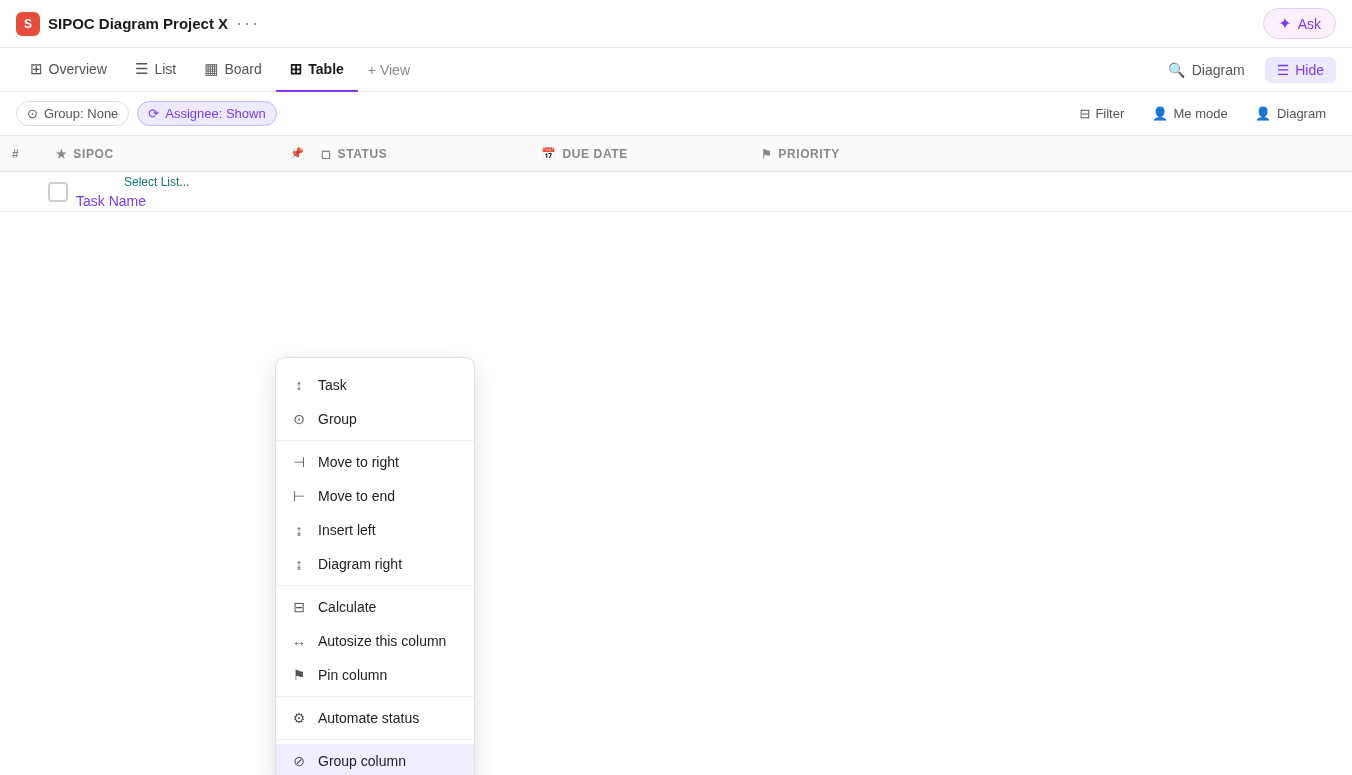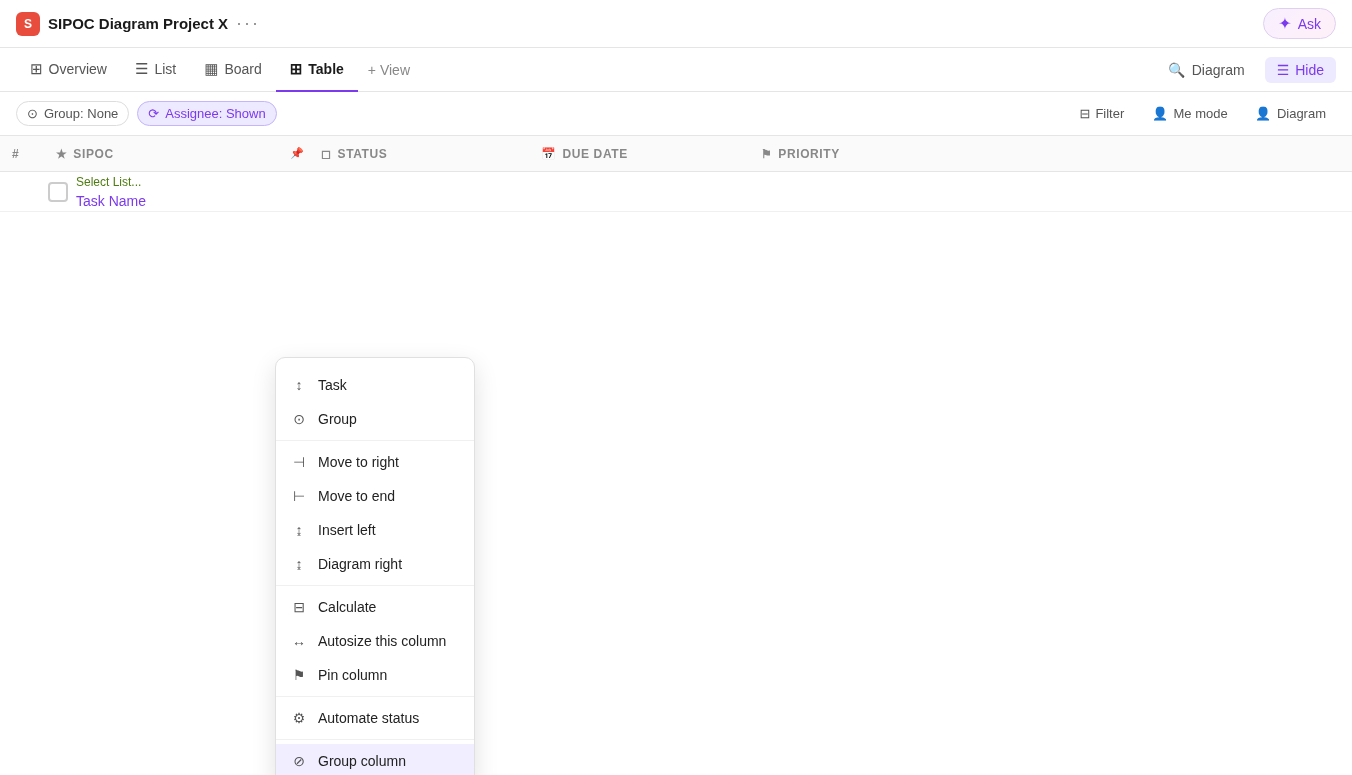--- a/index.html
+++ b/index.html
@@ -89,21 +89,21 @@
     .table-row {
       display: flex; align-items: center;
       height: 40px; border-bottom: 1px solid #f0f0f0;
     }
     .td-num { width: 48px; padding: 0 12px; flex-shrink: 0; color: #bbb; font-size: 12px; }
     .td-checkbox {
       width: 20px; height: 20px; border: 2px solid #ccc; border-radius: 4px;
       flex-shrink: 0; cursor: pointer;
     }
     .td-name-cell { width: 245px; padding: 0 8px; flex-shrink: 0; }
-    .select-list { font-size: 12px; color: #4d7c0f; }
+    .select-list { font-size: 12px; color: #0f766e; margin-left: 48px; }
     .task-name { font-size: 14px; color: #7c3aed; margin-top: 4px; }
 
     
     .context-menu {
       position: absolute;
       top: 185px; left: 275px;
       width: 200px;
       background: #fff;
       border: 1px solid #e0e0e0;
       border-radius: 10px;

